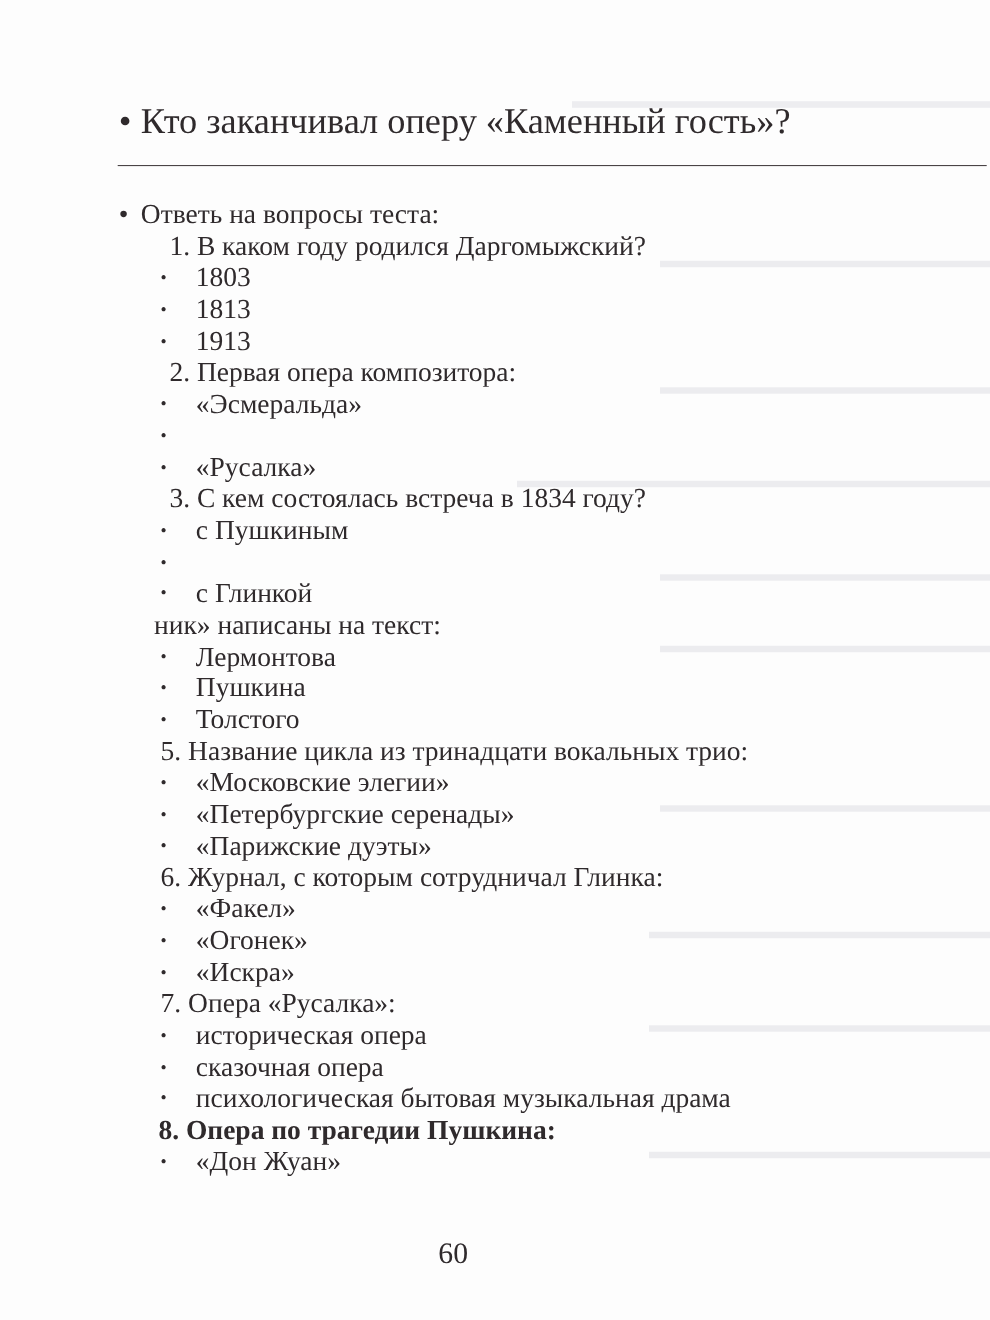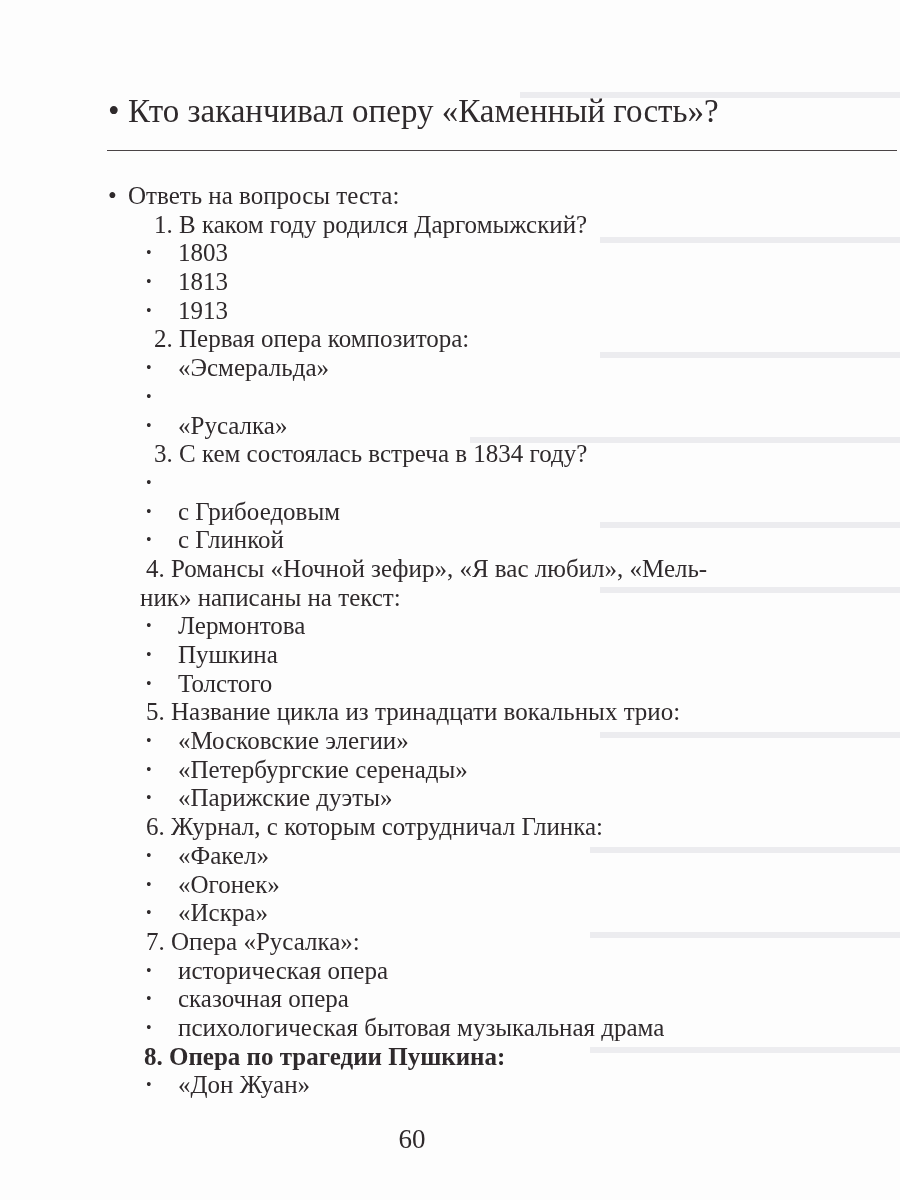--- a/index.html
+++ b/index.html
@@ -51,25 +51,24 @@
   <div class="line opt"><span class="dot">•</span><span class="txt">1803</span></div>
   <div class="line opt"><span class="dot">•</span><span class="txt">1813</span></div>
   <div class="line opt"><span class="dot">•</span><span class="txt">1913</span></div>
 
   <div class="line qnum">2. Первая опера композитора:</div>
   <div class="line opt"><span class="dot">•</span><span class="txt">«Эсмеральда»</span></div>
   <div class="line opt"><span class="dot">•</span></div>
   <div class="line opt"><span class="dot">•</span><span class="txt">«Русалка»</span></div>
 
   <div class="line qnum">3. С кем состоялась встреча в 1834 году?</div>
+  <div class="line opt"><span class="dot">•</span><span class="txt">с Пушкиным</span></div>
   <div class="line opt"><span class="dot">•</span></div>
-  <div class="line opt"><span class="dot">•</span><span class="txt">с Грибоедовым</span></div>
   <div class="line opt"><span class="dot">•</span><span class="txt">с Глинкой</span></div>
 
-  <div class="line qnum" style="padding-left:38px;">4. Романсы «Ночной зефир», «Я вас любил», «Мель-</div>
   <div class="line qcont">ник» написаны на текст:</div>
   <div class="line opt"><span class="dot">•</span><span class="txt">Лермонтова</span></div>
   <div class="line opt"><span class="dot">•</span><span class="txt">Пушкина</span></div>
   <div class="line opt"><span class="dot">•</span><span class="txt">Толстого</span></div>
 
   <div class="line qnum" style="padding-left:38px;">5. Название цикла из тринадцати вокальных трио:</div>
   <div class="line opt"><span class="dot">•</span><span class="txt">«Московские элегии»</span></div>
   <div class="line opt"><span class="dot">•</span><span class="txt">«Петербургские серенады»</span></div>
   <div class="line opt"><span class="dot">•</span><span class="txt">«Парижские дуэты»</span></div>
 

